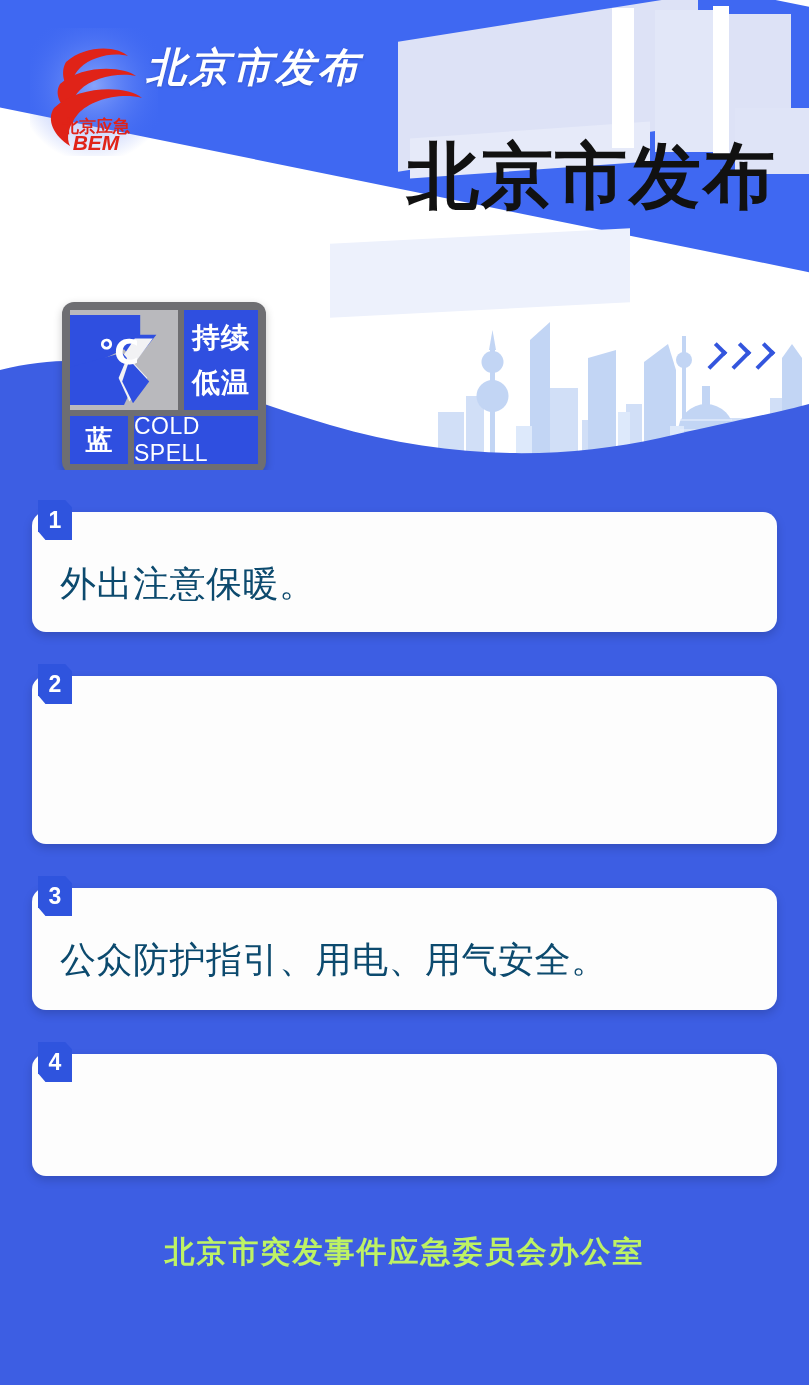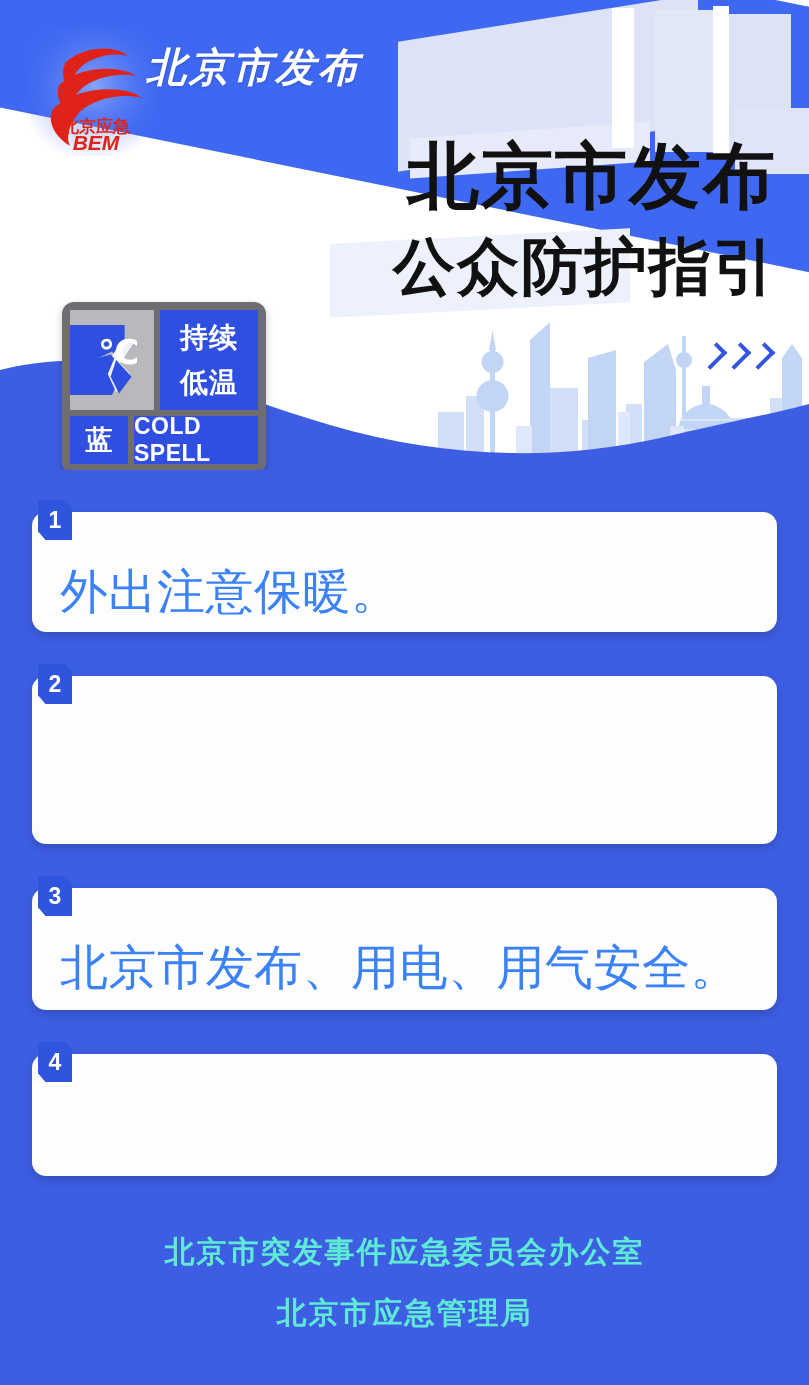--- a/index.html
+++ b/index.html
@@ -89,33 +89,33 @@
   .sign-top{display:flex;height:100px;gap:6px;}
   .sign-pic{
     position:relative;flex:1;background:#B9B9BD;overflow:hidden;
   }
   .sign-pic .deg{
     position:absolute;left:28px;top:22px;
     font-size:34px;font-weight:bold;color:#ffffff;
     z-index:3;
   }
   .sign-words{
-    width:98px;background:#2F4FE0;
+    width:74px;background:#2F4FE0;
     display:flex;flex-direction:column;
     align-items:center;justify-content:center;
     color:#ffffff;font-weight:bold;font-size:28px;
     line-height:1.04;letter-spacing:1px;gap:16px;
   }
   .sign-bot{display:flex;height:48px;gap:6px;margin-top:6px;}
   .sign-lvl{
     width:58px;background:#2F4FE0;color:#fff;font-weight:bold;
     font-size:27px;display:flex;align-items:center;justify-content:center;
   }
   .sign-en{
-    flex:1;background:#2F4FE0;color:#fff;font-weight:bold;
+    flex:1;background:#2F4FE0;color:#fff;font-weight:normal;
     font-size:23px;display:flex;align-items:center;justify-content:center;
     letter-spacing:.5px;
   }
 
   
   .cards{position:absolute;left:32px;top:512px;width:745px;}
   .card{
     position:relative;
     background:#FDFDFD;
     border-radius:14px;
@@ -127,32 +127,32 @@
   .card .badge{
     position:absolute;left:6px;top:-12px;
     width:34px;height:40px;
     background:#2F54DE;
     color:#ffffff;
     font-size:23px;font-weight:bold;
     display:flex;align-items:center;justify-content:center;
     clip-path:polygon(0 0, 80% 0, 100% 18%, 100% 100%, 22% 100%, 0 78%);
   }
   .card .txt{
-    font-size:48px;color:#3b82f6;line-height:1.42;
+    font-size:36px;color:#0c4a6e;line-height:1.42;
     letter-spacing:.5px;
   }
   .card.c1{height:120px;}
   .card.c2{height:168px;}
   .card.c3{height:122px;}
   .card.c4{height:122px;}
 
   
   .footer{
     position:absolute;left:0;right:0;top:1232px;
-    text-align:center;color:#5eead4;
+    text-align:center;color:#bef264;
   }
   .footer .f1{font-size:30px;font-weight:bold;letter-spacing:2px;}
   .footer .f2{font-size:30px;font-weight:bold;letter-spacing:2px;margin-top:20px;}
 </style>
 </head>
 <body>
 
 <div class="poster">
 
   <div class="white-zone">
@@ -230,21 +230,20 @@
         <path d="M30,56 C52,36 94,38 106,48 C88,44 62,50 50,62 C42,70 40,80 42,86 C30,78 24,66 30,56 Z"></path>
         <path d="M24,80 C50,56 98,58 112,70 C90,64 60,72 48,86 C38,98 36,110 40,118 C24,108 16,92 24,80 Z"></path>
       </g>
       <text x="66" y="104" font-size="17" font-weight="bold" fill="#E02318" text-anchor="middle" font-family="'Liberation Sans',sans-serif">北京应急</text>
       <text x="66" y="122" font-size="21" font-weight="bold" fill="#E02318" text-anchor="middle" font-style="italic" font-family="'Liberation Sans',sans-serif">BEM</text>
     </svg>
 
     <div class="brand">北京市发布</div>
 
     <div class="title1">北京市发布</div>
-    <div class="title2">公众防护指引</div>
 
     <div class="chevrons">
       <span class="chev"></span>
       <span class="chev"></span>
       <span class="chev"></span>
     </div>
 
     <div class="sign">
       <div class="sign-top">
         <div class="sign-pic">
@@ -275,26 +274,25 @@
       <div class="badge">1</div>
       <div class="txt">外出注意保暖。</div>
     </div>
 
     <div class="card c2">
       <div class="badge">2</div>
     </div>
 
     <div class="card c3">
       <div class="badge">3</div>
-      <div class="txt">北京市发布、用电、用气安全。</div>
+      <div class="txt">公众防护指引、用电、用气安全。</div>
     </div>
 
     <div class="card c4">
       <div class="badge">4</div>
     </div>
   </div>
 
   <div class="footer">
     <div class="f1">北京市突发事件应急委员会办公室</div>
-    <div class="f2">北京市应急管理局</div>
   </div>
 
 </div>
 
 </body></html>

